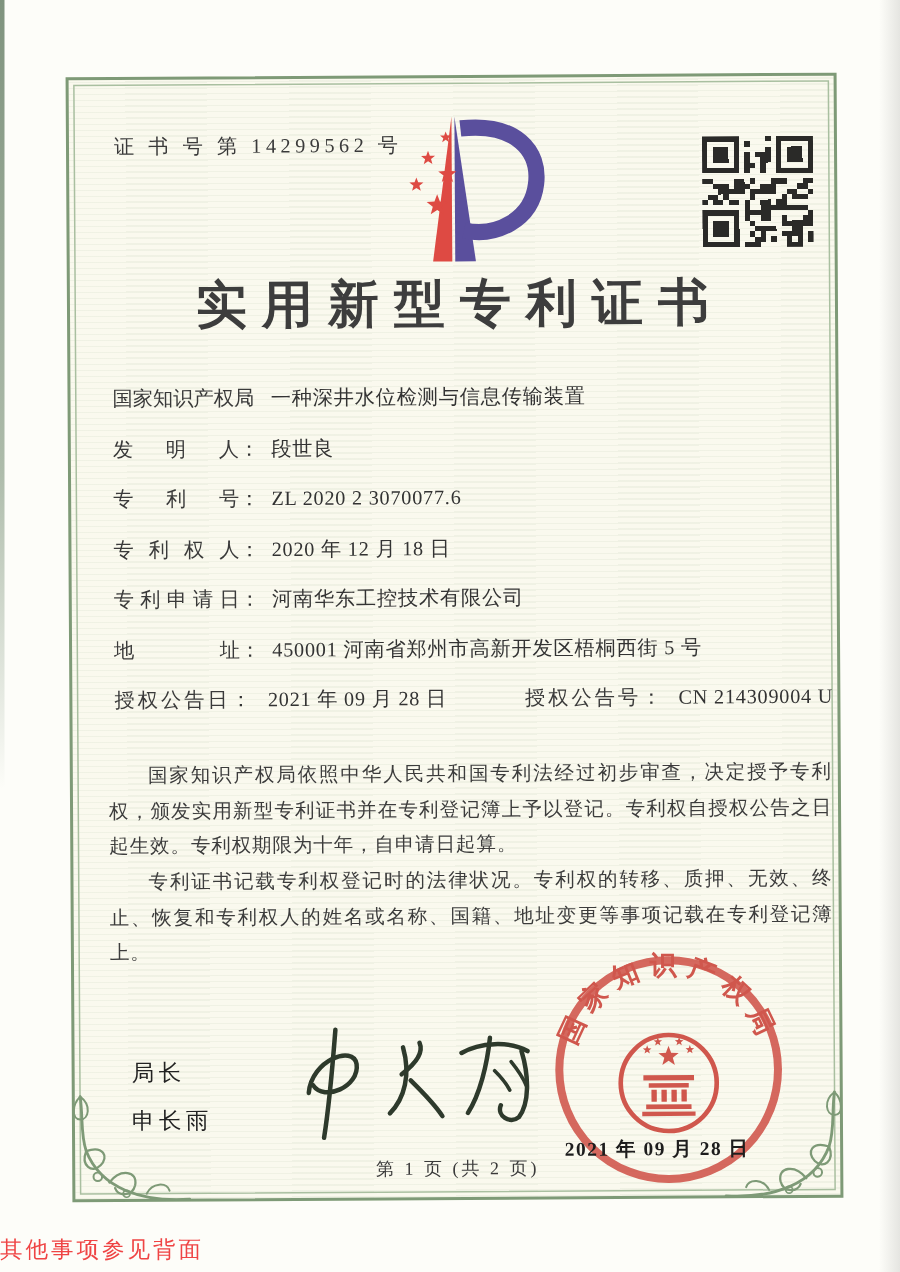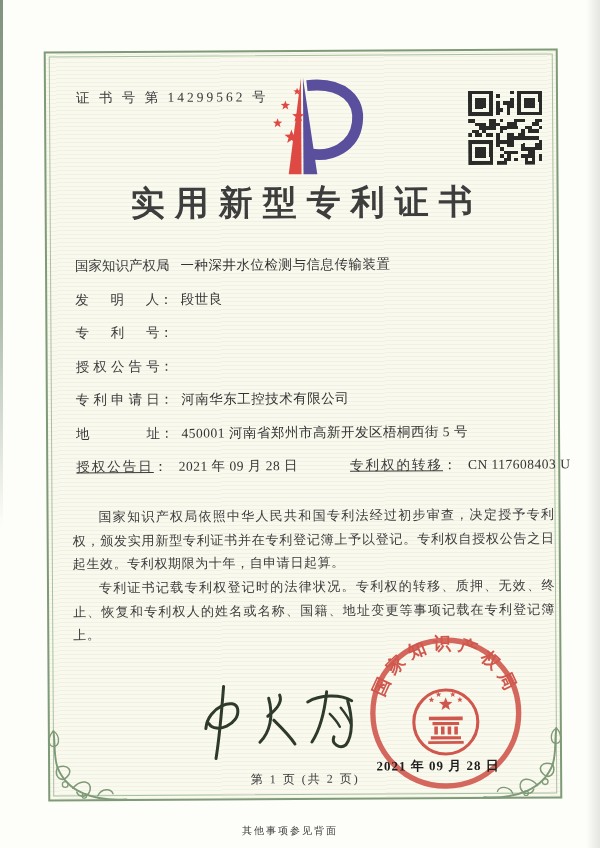--- a/index.html
+++ b/index.html
@@ -26,38 +26,38 @@
   .title{position:absolute;left:0;top:128px;width:100%;text-align:center;
         font-size:34px;font-weight:700;letter-spacing:10px;color:#3d3d3d;text-indent:10px;}
 
   .fields{position:absolute;left:28px;top:204px;width:478px;font-size:13.5px;color:#333;}
   .field-row{display:flex;align-items:baseline;margin-bottom:15.5px;white-space:nowrap;}
   .flabel{display:inline-block;width:84px;text-align:justify;text-align-last:justify;color:#3a3a3a;}
   .fcolon{margin-right:8px;}
   .fvalue{letter-spacing:.5px;}
   .grant-row{display:flex;}
   .grant-col2{margin-left:52px;}
-  .grant-col .flabel2{letter-spacing:2px;color:#3a3a3a;text-decoration:underline;}
+  .grant-col .flabel2{letter-spacing:2px;color:#3a3a3a;}
 
   .paras{position:absolute;left:24px;top:452px;width:482px;font-size:13px;line-height:1.82;
         color:#3c3c3c;letter-spacing:.6px;}
   .paras p{margin:0;text-indent:2em;text-align:justify;}
 
   .signer{position:absolute;left:38px;top:648px;font-size:15px;line-height:2.1;
         letter-spacing:3px;color:#222;}
   .signature{position:absolute;left:134px;top:624px;width:180px;height:96px;}
 
   .seal{position:absolute;left:312px;top:582px;width:168px;height:160px;opacity:.92;}
   .seal-date{position:absolute;left:304px;top:706px;width:168px;text-align:center;
         font-size:13px;font-weight:700;color:#1d1d1d;letter-spacing:1px;z-index:5;}
 
   .page-no{position:absolute;left:0;bottom:10px;width:100%;text-align:center;
         font-size:12px;letter-spacing:2px;color:#3a3a3a;}
-  .back-note{position:absolute;left:0;top:824px;width:580px;text-align:center;
-        font-size:10px;letter-spacing:2px;color:#404040;}
+  .back-note{position:absolute;left:0;top:824px;width:580px;
+        font-size:15px;letter-spacing:2px;color:#ef4444;}
 </style>
 </head>
 <body>
 
 <div class="page">
   <div class="scan-edge"></div>
   <div class="scan-shadow-r"></div>
 
   <div class="frame">
     <div class="frame-inner"></div>
@@ -237,52 +237,58 @@
         <span class="fvalue">一种深井水位检测与信息传输装置</span>
       </div>
       <div class="field-row">
         <span class="flabel">发明人</span>
           <span class="fcolon">：</span>
         <span class="fvalue">段世良</span>
       </div>
       <div class="field-row">
         <span class="flabel">专利号</span>
           <span class="fcolon">：</span>
-      </div>
-      <div class="field-row">
-        <span class="flabel">授权公告号</span>
-          <span class="fcolon">：</span>
+        <span class="fvalue">ZL 2020 2 3070077.6</span>
+      </div>
+      <div class="field-row">
+        <span class="flabel">专利权人</span>
+          <span class="fcolon">：</span>
+        <span class="fvalue">2020 年 12 月 18 日</span>
       </div>
       <div class="field-row">
         <span class="flabel">专利申请日</span>
           <span class="fcolon">：</span>
         <span class="fvalue">河南华东工控技术有限公司</span>
       </div>
       <div class="field-row">
         <span class="flabel">地址</span>
           <span class="fcolon">：</span>
         <span class="fvalue">450001 河南省郑州市高新开发区梧桐西街 5 号</span>
       </div>
       <div class="field-row grant-row">
         <span class="grant-col">
           <span class="flabel2">授权公告日</span><span class="fcolon">：</span>
           <span class="fvalue">2021 年 09 月 28 日</span>
         </span>
         <span class="grant-col grant-col2">
-          <span class="flabel2">专利权的转移</span><span class="fcolon">：</span>
-          <span class="fvalue">CN 117608403 U</span>
+          <span class="flabel2">授权公告号</span><span class="fcolon">：</span>
+          <span class="fvalue">CN 214309004 U</span>
         </span>
       </div>
     </div>
 
     <div class="paras">
       <p>国家知识产权局依照中华人民共和国专利法经过初步审查，决定授予专利权，颁发实用新型专利证书并在专利登记簿上予以登记。专利权自授权公告之日起生效。专利权期限为十年，自申请日起算。</p>
       <p>专利证书记载专利权登记时的法律状况。专利权的转移、质押、无效、终止、恢复和专利权人的姓名或名称、国籍、地址变更等事项记载在专利登记簿上。</p>
     </div>
 
+    <div class="signer">
+      <div>局长</div>
+      <div>申长雨</div>
+    </div>
 
     <svg class="signature" viewBox="0 0 180 96" fill="none" stroke="#2e3a2c" stroke-width="3" stroke-linecap="round">
       <path d="M22,52 C24,30 52,20 54,33 C56,48 32,58 25,47"></path>
       <path d="M40,10 C38,34 35,64 32,82"></path>
       <path d="M84,40 C92,34 99,26 96,19"></path>
       <path d="M85,22 C90,40 86,56 76,66"></path>
       <path d="M90,44 C98,52 106,60 111,68"></path>
       <path d="M124,26 C136,19 156,18 168,25"></path>
       <path d="M143,16 C141,34 136,54 128,66"></path>
       <path d="M164,25 C169,42 169,60 162,69 C156,74 147,68 150,61"></path>

